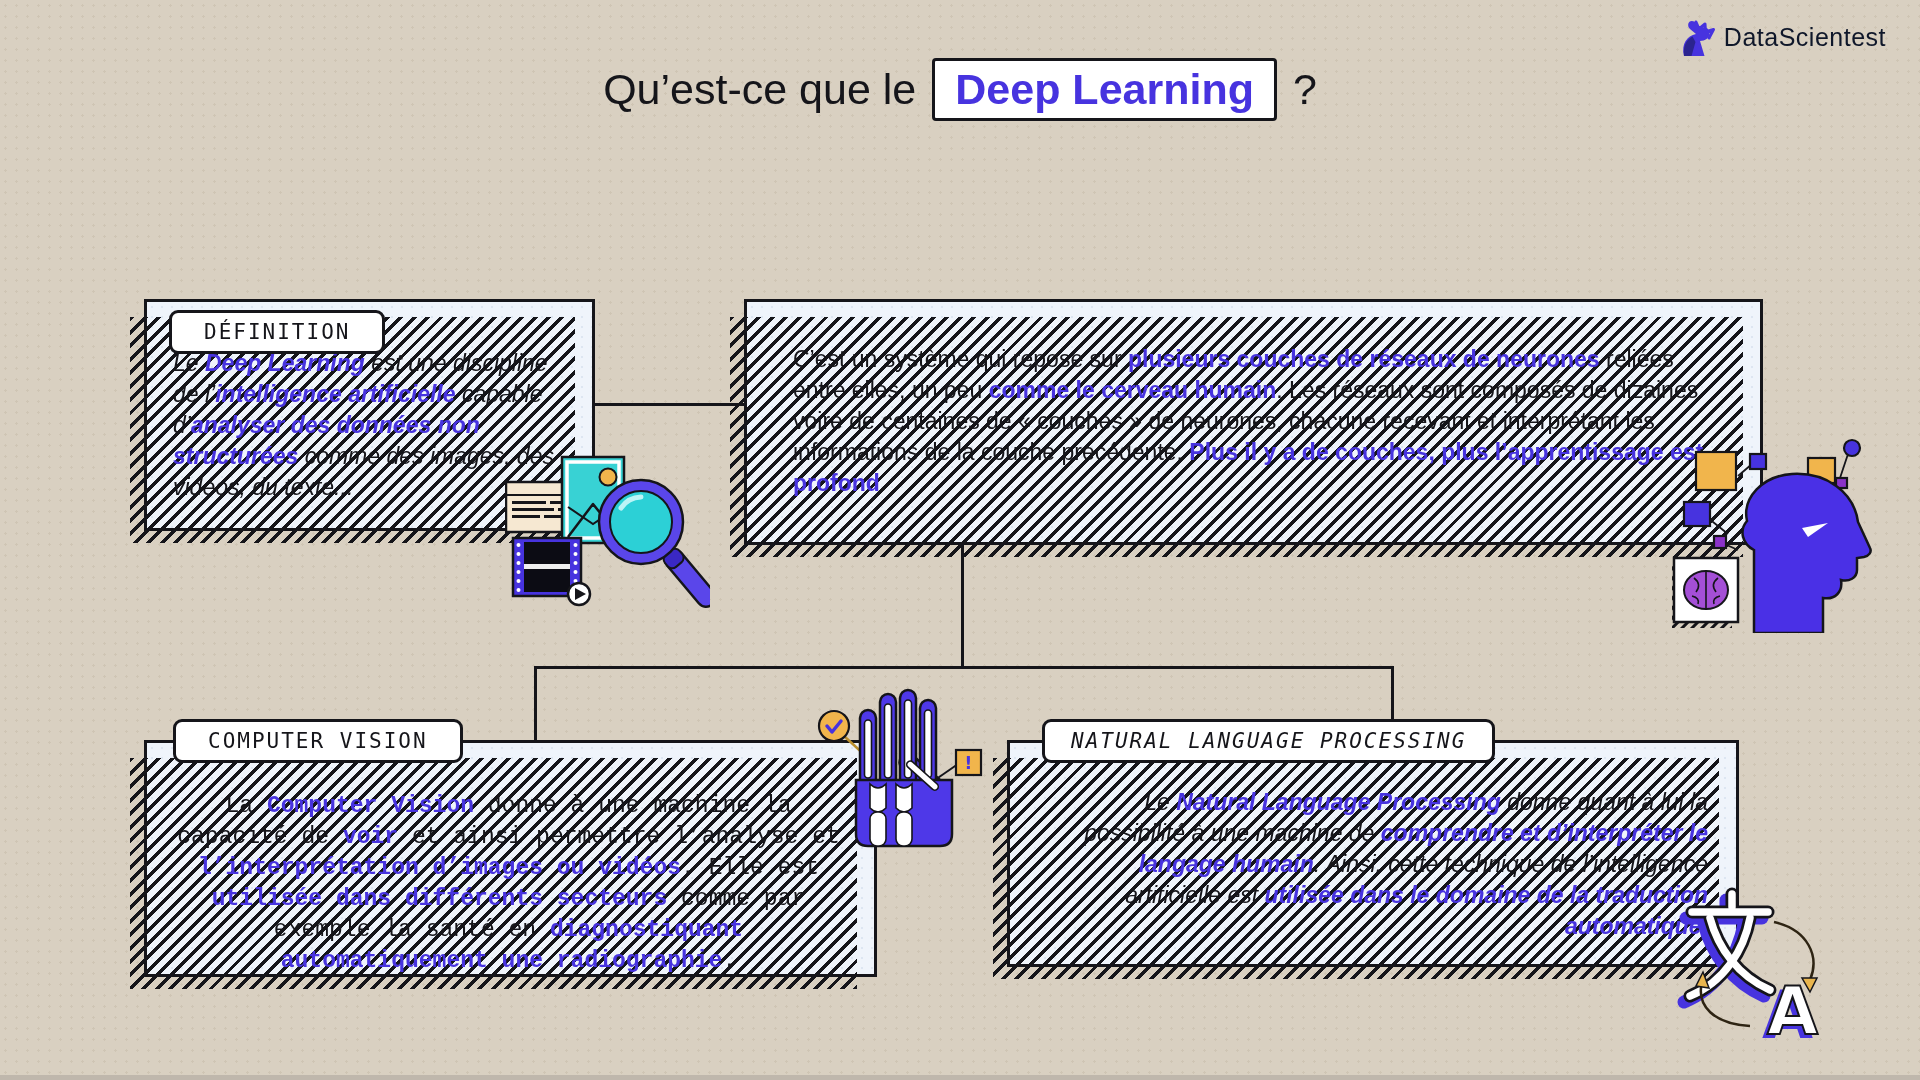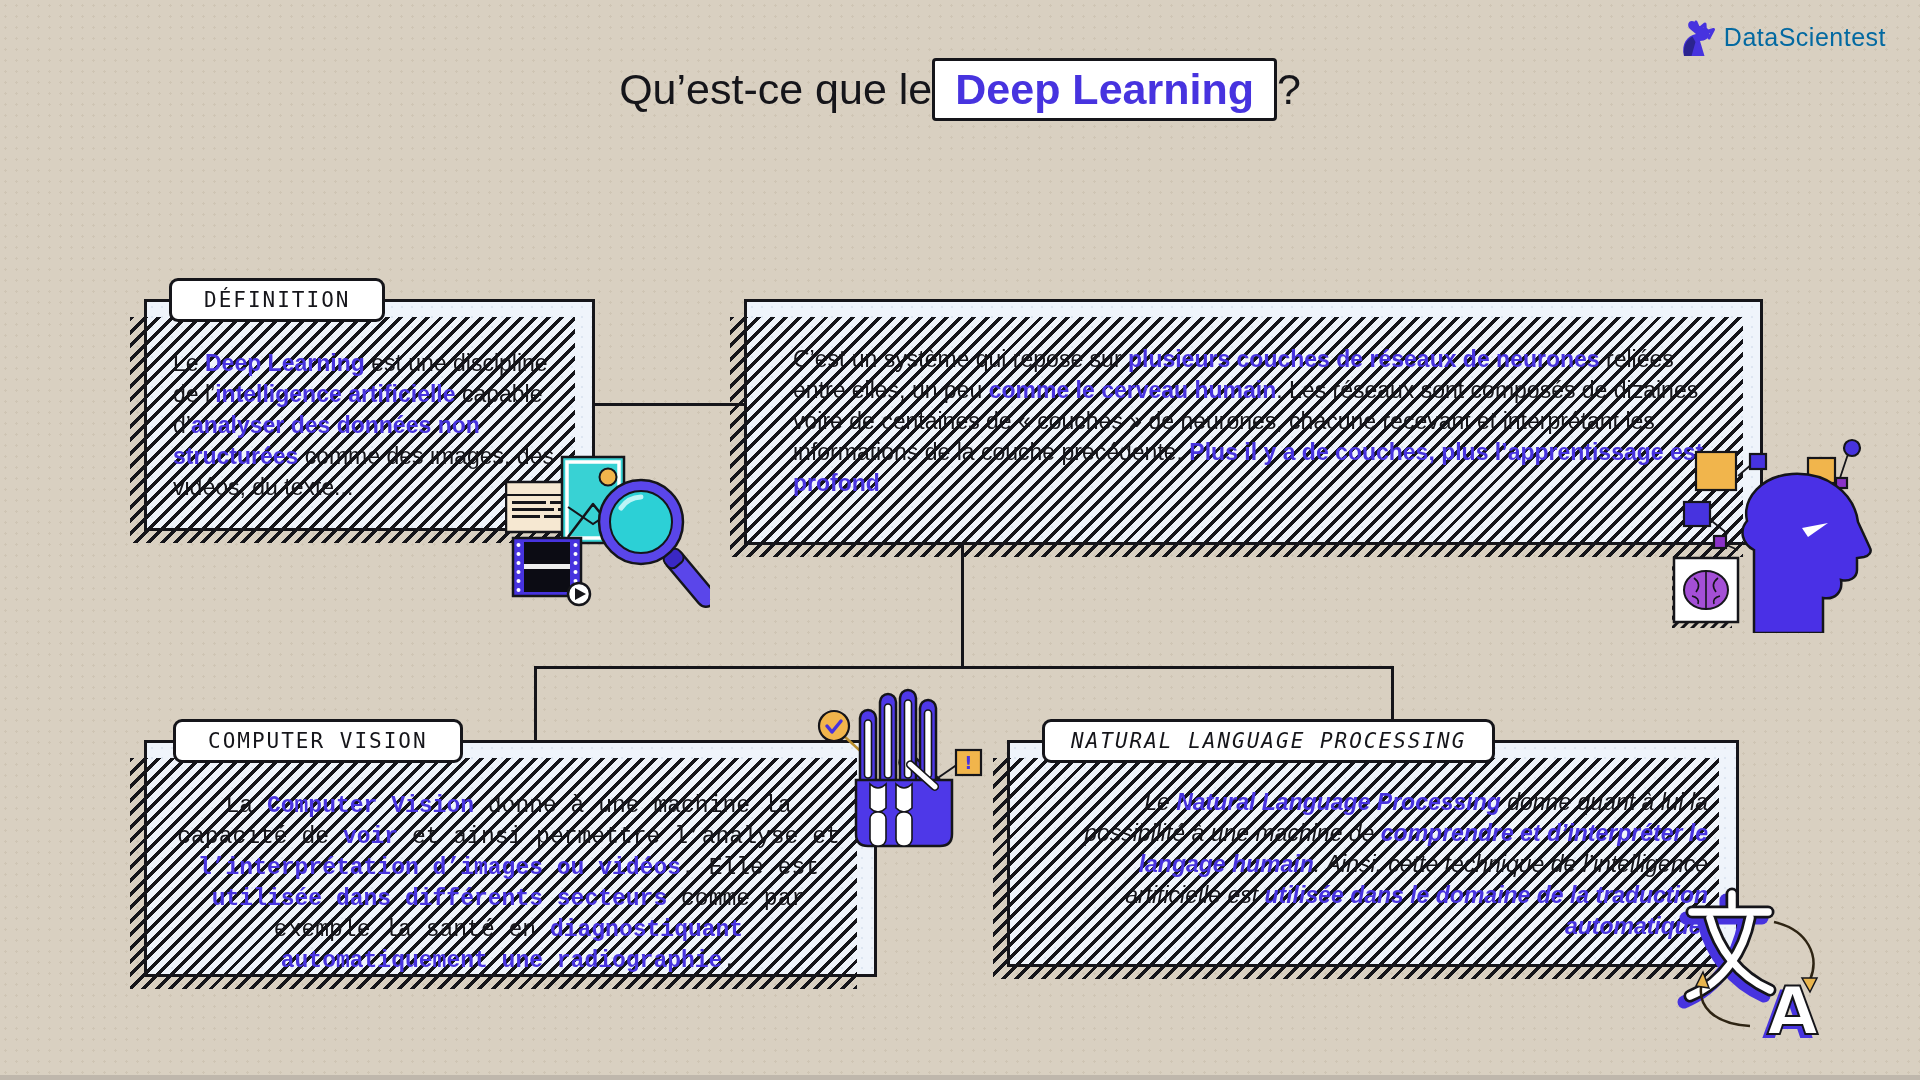--- a/index.html
+++ b/index.html
@@ -11,24 +11,24 @@
     width:1920px;height:1080px;position:relative;overflow:hidden;
     background-color:var(--bg);
     background-image:radial-gradient(#cfc5b4 1px, transparent 1.3px);
     background-size:11px 11px;
     font-family:"Liberation Sans", sans-serif;color:var(--ink);
   }
   #stage{position:absolute;inset:0;}
 
   
   .logo{position:absolute;top:16px;right:34px;display:flex;align-items:center;gap:8px;z-index:4;}
-  .logo-text{font-size:25px;color:#0369a1;letter-spacing:.5px;}
-
-  
-  .title-row{position:absolute;top:58px;left:0;width:100%;display:flex;justify-content:center;align-items:center;z-index:4;font-size:43px;}
+  .logo-text{font-size:25px;color:#0f172a;letter-spacing:.5px;}
+
+  
+  .title-row{position:absolute;top:58px;left:0;width:100%;display:flex;justify-content:center;align-items:center;gap:16px;z-index:4;font-size:43px;}
   .title-part{font-weight:400;}
   .title-box{background:#fff;border:3px solid var(--ink);border-radius:4px;padding:4px 20px;color:var(--accent);font-weight:bold;}
 
   
   .line{position:absolute;background:var(--ink);z-index:1;}
 
   
   .panel{
     position:absolute;background-color:var(--panel);
     background-image:radial-gradient(#dde6f2 1.1px, transparent 1.3px);
@@ -41,22 +41,22 @@
   }
   .panel-label{
     position:absolute;top:-24px;background:#fff;border:3px solid var(--ink);border-radius:9px;
     padding:7px 32px;font-family:"DejaVu Sans Mono", monospace;font-size:21px;letter-spacing:2px;
     white-space:nowrap;color:var(--ink);
   }
   .panel-body{font-size:23px;line-height:31px;}
   .hl{color:var(--accent);font-weight:bold;}
 
   #panel-definition{left:144px;top:299px;width:451px;height:232px;}
-  #panel-definition .panel-label{left:22px;}
-  #panel-definition .panel-body{padding:46px 16px 0 26px;}
+  #panel-definition .panel-label{left:22px;margin-top:32px;}
+  #panel-definition .panel-body{padding:46px 16px 0 26px;font-style:italic;}
 
   #panel-fonctionnement{left:744px;top:299px;width:1019px;height:246px;}
   #panel-fonctionnement .panel-label{left:26px;}
   #panel-fonctionnement .panel-body{padding:42px 34px 0 46px;}
 
   #panel-cv{left:144px;top:740px;width:733px;height:237px;text-align:center;}
   #panel-cv .panel-label{left:26px;}
   #panel-cv .panel-body{padding:48px 34px 0 30px;font-family:Liberation Mono, monospace;}
 
   #panel-nlp{left:1007px;top:740px;width:732px;height:227px;font-style:italic;}

